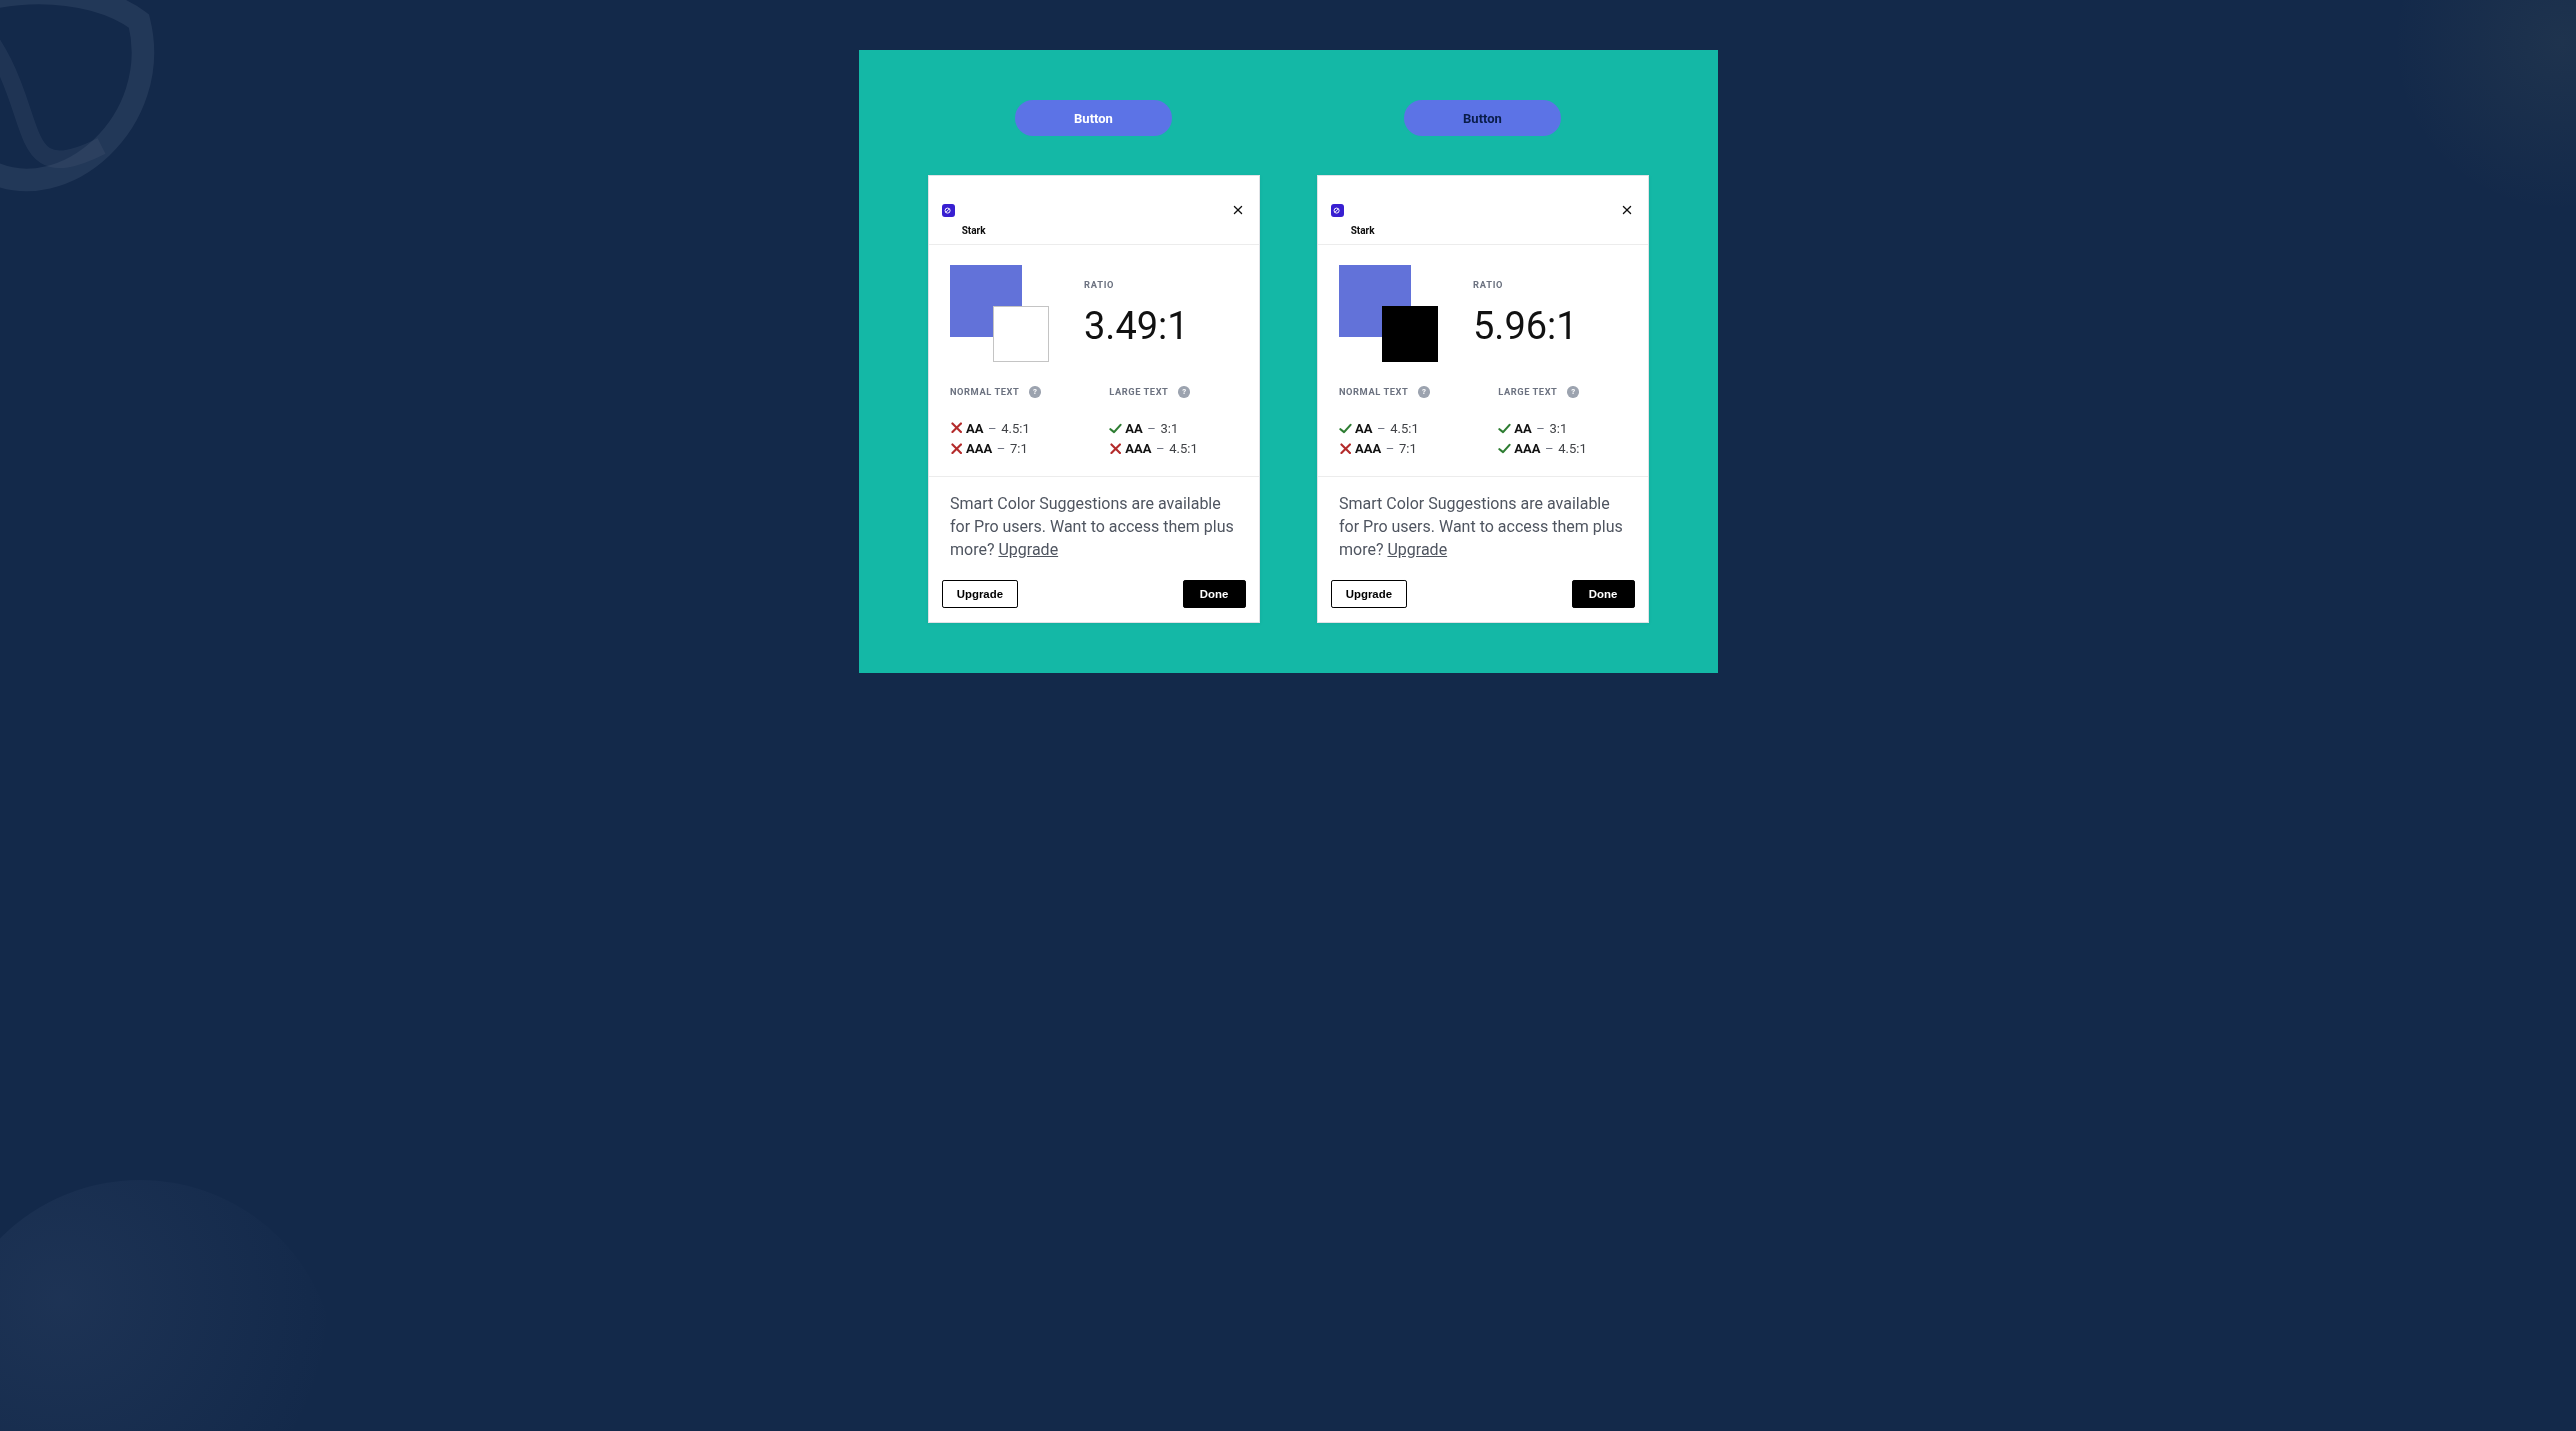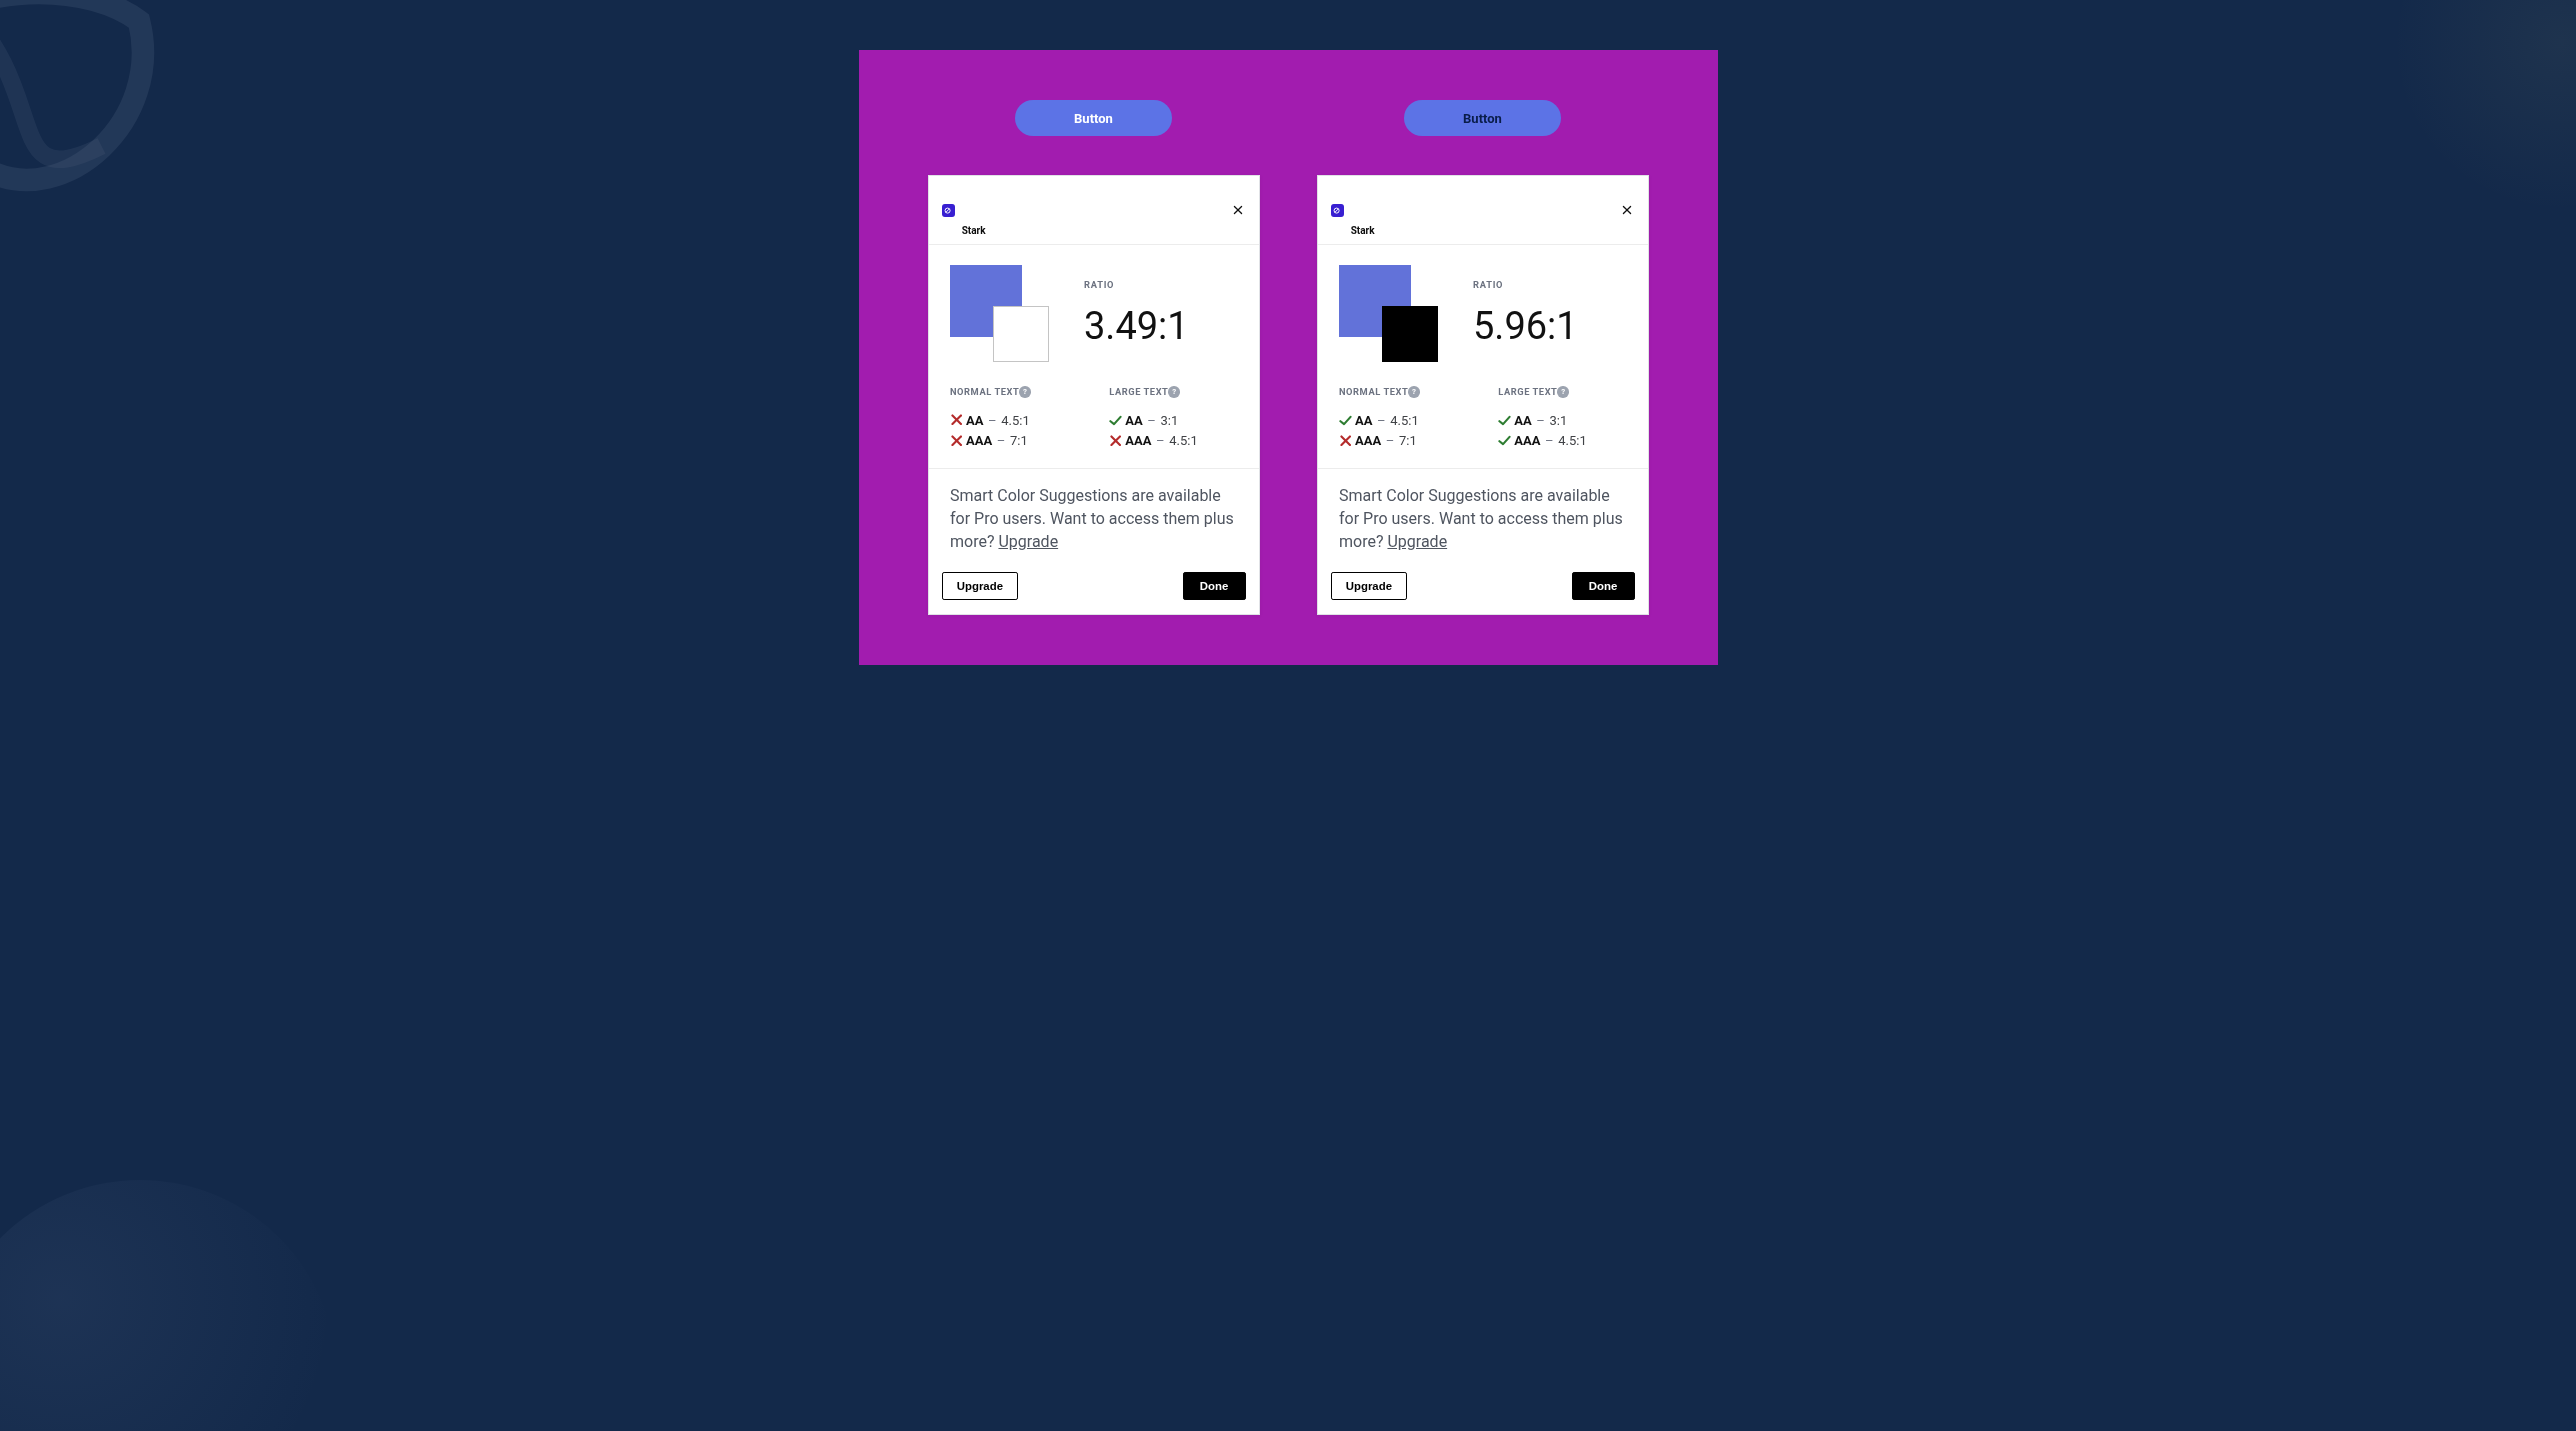--- a/index.html
+++ b/index.html
@@ -43,21 +43,21 @@
       position: absolute;
       right: -157px;
       top: -129px;
       width: 343px;
       height: 343px;
       opacity: 0.35;
       background: radial-gradient(circle at 50% 50%, rgba(198,199,135,0.18) 0%, rgba(19,41,74,0) 70%);
     }
     
     .canvas {
-      background: #a21caf;
+      background: #14b8a6;
       width: 100%;
       max-width: 859px;
       min-height: 501px;
       display: flex;
       justify-content: space-between;
       padding: 50px 64px;
       gap: 47px;
       position: relative;
       z-index: 2;
     }
@@ -181,22 +181,22 @@
     .criteria {
       display: flex;
       gap: 31.5px;
     }
     .criteria-col {
       flex: 1;
     }
     .criteria-header {
       display: flex;
       align-items: flex-start;
-      gap: 0;
-      margin-bottom: 15px;
+      gap: 10px;
+      margin-bottom: 23px;
     }
     .criteria-title {
       font-size: 9.3px;
       font-weight: 700;
       letter-spacing: 0.06em;
       color: #6c7280;
     }
     .help-icon {
       width: 11.4px;
       height: 11.4px;

